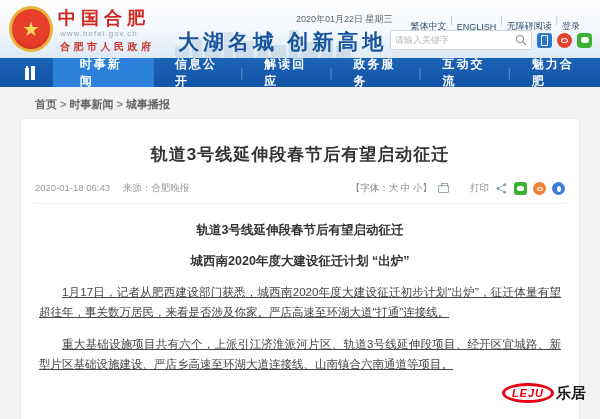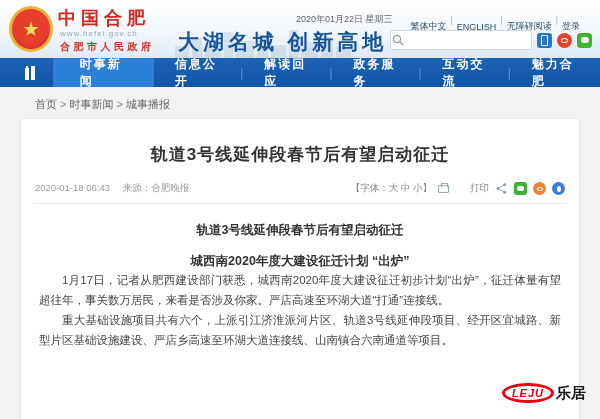--- a/index.html
+++ b/index.html
@@ -33,21 +33,21 @@
 
   
   .nav { width:600px; height:29px; background:linear-gradient(#1c63b5,#1254a6); display:flex; align-items:stretch; }
   .nav-home { width:60px; display:flex; align-items:center; justify-content:flex-end; padding-right:14px; cursor:pointer; }
   .nav-item { color:#fff; font-size:12px; font-weight:bold; display:flex; align-items:center; padding:8px 21px; cursor:pointer; letter-spacing:2px; }
   .nav-item.active { background:#2b80d9; padding:0 27px; }
   .nav-item.with-sep { position:relative; }
   .nav-item.with-sep::before { content:"|"; position:absolute; left:-3px; color:#5d93cf; font-weight:normal; }
 
   
-  .breadcrumb { padding:10px 0 8px 35px; font-size:11px; color:#666; }
+  .breadcrumb { padding:10px 0 8px 35px; font-size:11px; color:#666;font-weight:bold; }
   .breadcrumb span { cursor:pointer; }
   .breadcrumb span:not(:last-child)::after { content:" > "; color:#888; cursor:default; }
 
   
   .card { position:absolute; left:20px; right:20px; top:118px; bottom:-40px; background:#fff; border:1px solid #e9e9e9; padding:0 12px; }
   .a-title { text-align:center; font-size:17px; font-weight:bold; color:#333; margin-top:24px; letter-spacing:1px; }
   .meta-row { display:flex; justify-content:space-between; align-items:center; margin-top:16px; padding:0 2px 8px 2px; border-bottom:1px solid #ececec; }
   .meta-left { font-size:9.5px; color:#999; }
   .meta-left b { font-weight:normal; margin-left:10px; }
   .meta-right { display:flex; align-items:center; gap:6px; font-size:9.5px; color:#888; }
@@ -56,21 +56,21 @@
   .print .pr-ico { display:inline-block; width:11px; height:8px; border:1px solid #9aa; border-radius:1px; position:relative; }
   .print .pr-ico::before { content:""; position:absolute; left:2px; top:-3px; width:5px; height:3px; border:1px solid #9aa; border-bottom:0; }
   .share-ico { width:13px; height:13px; cursor:pointer; display:flex; align-items:center; justify-content:center; }
   .sh-generic { color:#8aa0b5; font-size:11px; }
   .sh-wechat { background:#3eb135; border-radius:3px; } .sh-wechat i { display:block; width:7px; height:5px; background:#fff; border-radius:2px; }
   .sh-weibo { background:#f08032; border-radius:50%; } .sh-weibo i { display:block; width:6px; height:4px; border:1px solid #fff; border-radius:50%; }
   .sh-qq { background:#3b7ddb; border-radius:50%; } .sh-qq i { display:block; width:4px; height:6px; background:#fff; border-radius:45% 45% 50% 50%; }
 
   .body-wrap { padding:4px 6px 0 6px; }
   .sub-t { text-align:center; font-size:12.5px; font-weight:bold; color:#333; margin-top:14px; }
-  .para { font-size:11.5px; color:#454545; line-height:20px; text-indent:2em; text-align:justify; }
+  .para { font-size:11.5px; color:#454545; line-height:20px; text-indent:2em; margin-top:12px; text-align:justify;text-decoration:underline; }
 
   
   .leju { position:absolute; right:14px; top:383px; display:flex; align-items:center; gap:2px; z-index:5; }
   .leju .oval { border:3px solid #e60012; border-radius:50%; padding:1px 7px; color:#e60012; font-weight:bold; font-size:11px; font-style:italic; background:rgba(255,255,255,.55); letter-spacing:1px; }
   .leju .zh { color:#1a1a1a; font-size:15px; font-weight:bold; }
 </style>
 </head>
 <body>
 
 <div class="header">
@@ -101,20 +101,21 @@
       <span class="tsep">|</span>
     <a>ENGLISH</a>
       <span class="tsep">|</span>
     <a>无障碍阅读</a>
       <span class="tsep">|</span>
     <a>登录</a>
   </div>
 
   <div class="search-row">
     <div class="search-box">
+      <input type="text" placeholder="请输入关键字" style="">
       <svg width="14" height="14" viewBox="0 0 14 14" style="cursor:pointer;margin-right:3px">
         <circle cx="6" cy="6" r="3.5" fill="none" stroke="#8a97a3" stroke-width="1.2"></circle>
         <line x1="8.7" y1="8.7" x2="12" y2="12" stroke="#8a97a3" stroke-width="1.2"></line>
       </svg>
     </div>
     <span class="mini-ico ico-phone">
         <i></i>
       </span>
     <span class="mini-ico ico-weibo">
         <i></i>

